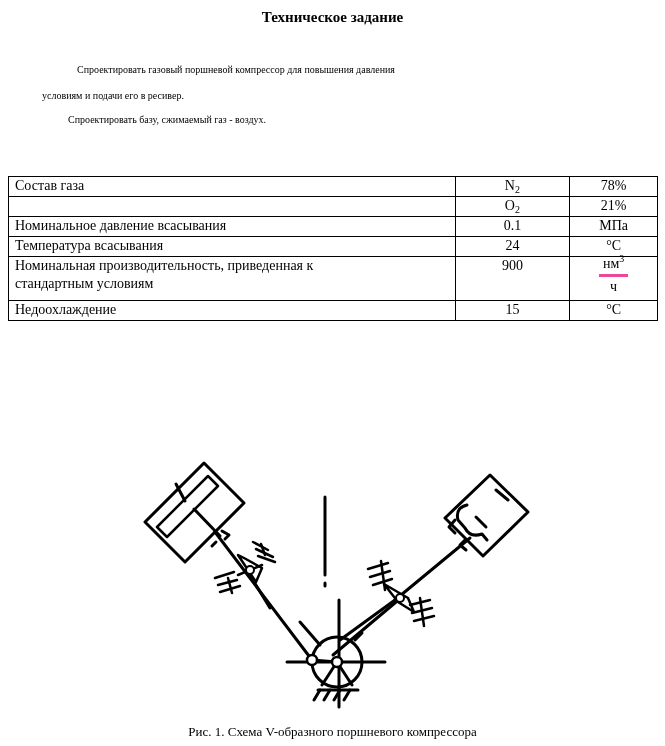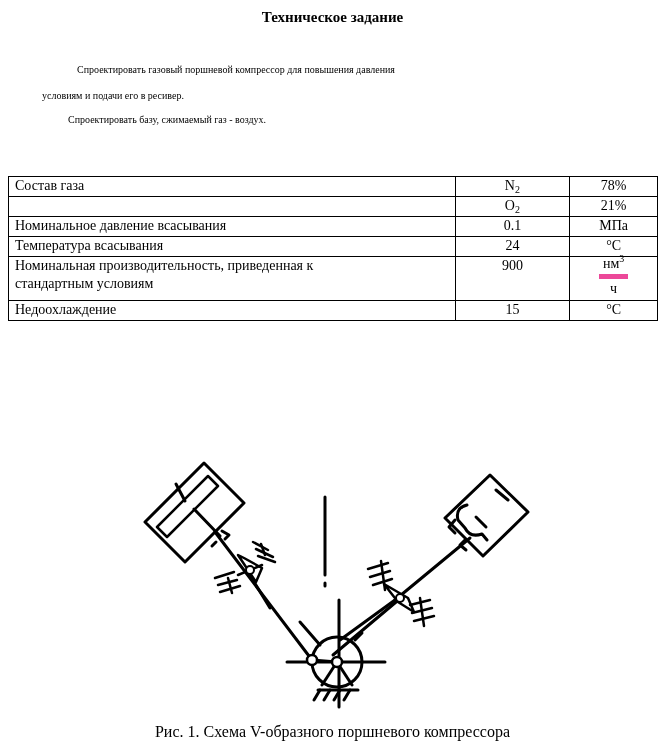--- a/index.html
+++ b/index.html
@@ -53,38 +53,38 @@
     table.spec td.c1 { width: 435px; text-align: left; }
     table.spec td.c2 { width: 102px; text-align: center; }
     table.spec td.c3 { width: 75px; text-align: center; }
     table.spec tr.tall td { height: 43px; }
     sub { font-size: 10px; vertical-align: -3px; line-height: 0; }
     .frac {
       display: inline-block;
       text-align: center;
       line-height: 14px;
     }
-    .frac .num { display: block; border-bottom: 5px solid #ec4899; padding: 0 4px 3px; }
+    .frac .num { display: block; border-bottom: 3px solid #ec4899; padding: 0 4px 3px; }
     .frac .num sup { font-size: 10px; line-height: 0; }
     .frac .den { display: block; padding-top: 3px; }
 
     .diagram {
       position: absolute;
       top: 440px;
       left: 130px;
       width: 420px;
       height: 270px;
     }
     .caption {
       position: absolute;
       top: 724px;
       left: 0;
       width: 665px;
       text-align: center;
-      font-size: 16px;
+      font-size: 13px;
       line-height: 16px;
     }
   </style>
 </head>
 <body>
 
 <div class="title">Техническое задание</div>
 
 <div class="para p1">Спроектировать газовый поршневой компрессор для повышения давления</div>
 <div class="para p2">условиям и подачи его в ресивер.</div>

